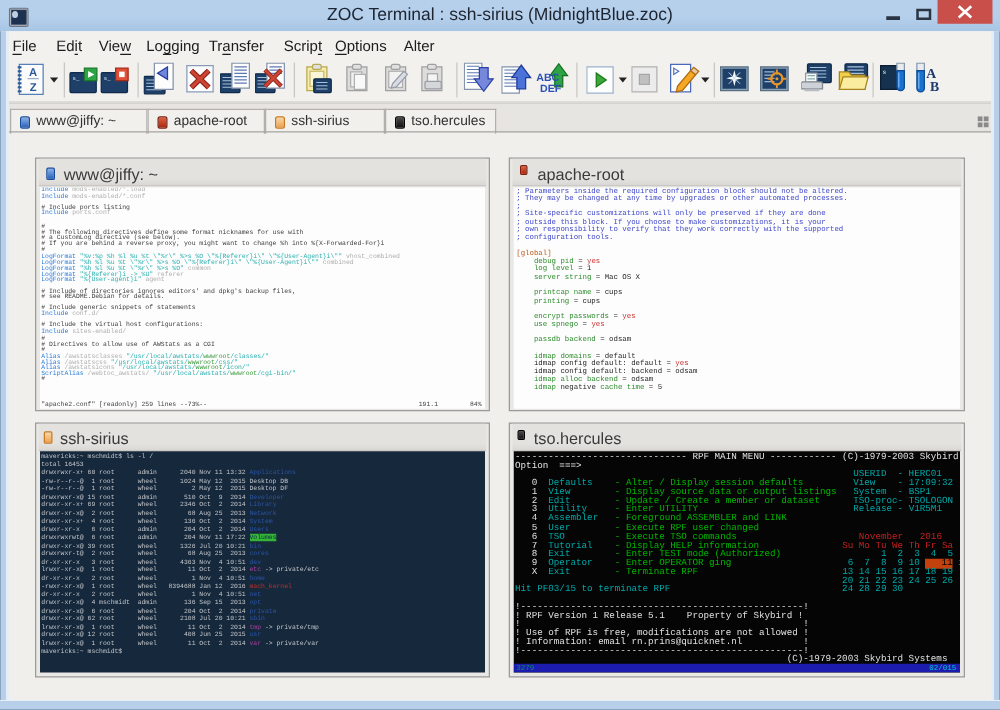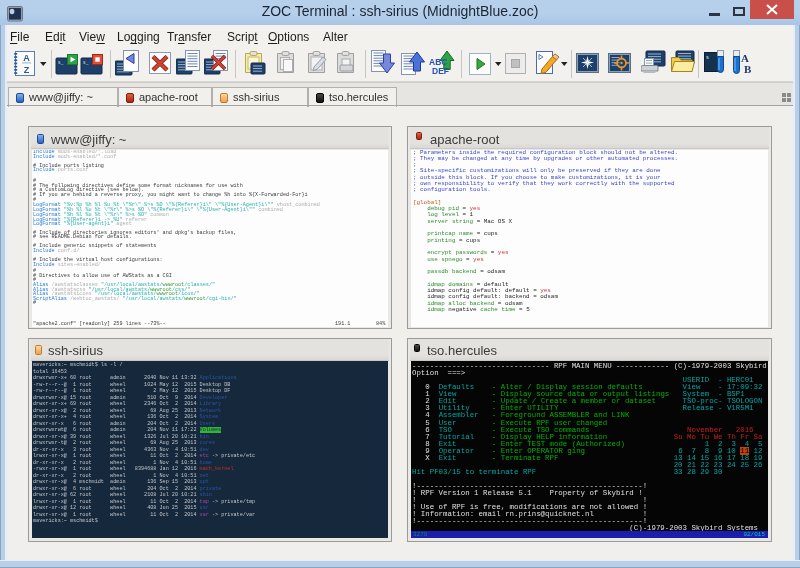--- a/index.html
+++ b/index.html
@@ -50,21 +50,21 @@
 #trpre .cm { color:#3c46c8; } #trpre .sec { color:#c05a1e; } #trpre .ky { color:#2e8b2e; } #trpre .rv { color:#cc3030; }
 
 #p-bl .tcontent { background:#16283c; }
 #blpre { left:1px; top:1.25px; font-size:5.15px; line-height:6.5px; color:#c2c6ca; }
 #blpre .d { color:#2a55a5; } #blpre .l { color:#a844a0; } #blpre .r { color:#c23028; }
 #blpre .vol { background:#35b535; color:#0c2a4a; }
 
 #p-br .tcontent { background:#050505; }
 #brpre { left:1px; top:2px; font-size:7.4px; line-height:7.07px; color:#d8d8d8; }
 #brpre .w { color:#e0e0e0; } #brpre .cy { color:#00a8a8; } #brpre .g { color:#00b400; }
-#brpre .rd { color:#c42020; } #brpre .hl { background:#c2410c; color:#000; }
+#brpre .rd { color:#c42020; } #brpre .hl { background:#c2410c; color:#000;padding-left:13px; }
 #brbar { position:absolute; left:0; right:0; bottom:0; height:7px; background:#1c1cae; }
 #brbar .bl { position:absolute; left:2px; top:0.2px; font-family:"Liberation Mono",monospace; font-size:6px; color:#0a8a6a; }
 #brbar .brr { position:absolute; right:3px; top:0.2px; font-family:"Liberation Mono",monospace; font-size:6px; color:#00c8c8; }
 </style></head>
 <body>
 <div id="titlebar" class="abs"></div>
 <svg class="abs" style="left:7px;top:6px" width="16" height="16" viewBox="0 0 16 16">
     <rect x="0.5" y="0.5" width="15" height="14.5" rx="1.5" fill="#b0b8c0" stroke="#6a7685"></rect>
     <rect x="2" y="2" width="12" height="11.5" fill="#1c3250"></rect>
     <ellipse cx="5" cy="5.5" rx="2.4" ry="2.8" fill="#cfe0f0" opacity="0.9"></ellipse>
@@ -473,21 +473,21 @@
 <span class="w">   2  </span><span class="cy">Edit        </span><span class="g">- Update / Create a member or dataset</span>      <span class="cy">TSO-proc- TSOLOGON</span>
 <span class="w">   3  </span><span class="cy">Utility     </span><span class="g">- Enter UTILITY</span>                            <span class="cy">Release - V1R5M1</span>
 <span class="w">   4  </span><span class="cy">Assembler   </span><span class="g">- Foreground ASSEMBLER and LINK</span>
 <span class="w">   5  </span><span class="cy">User        </span><span class="g">- Execute RPF user changed</span>
 <span class="w">   6  </span><span class="cy">TSO         </span><span class="g">- Execute TSO commands</span>                   <span class="rd">   November   2016  </span>
 <span class="w">   7  </span><span class="cy">Tutorial    </span><span class="g">- Display HELP information</span>               <span class="rd">Su Mo Tu We Th Fr Sa</span>
 <span class="w">   8  </span><span class="cy">Exit        </span><span class="g">- Enter TEST mode (Authorized)</span>           <span class="cy">       1  2  3  4  5</span>
 <span class="w">   9  </span><span class="cy">Operator    </span><span class="g">- Enter OPERATOR ging</span>                    <span class="cy"> 6  7  8  9 10 <span class="hl">11</span> 12</span>
 <span class="w">   X  </span><span class="cy">Exit        </span><span class="g">- Terminate RPF</span>                          <span class="cy">13 14 15 16 17 18 19</span>
                                                            <span class="cy">20 21 22 23 24 25 26</span>
-<span class="cy">Hit PF03/15 to terminate RPF</span>                               <span class="cy">33 28 29 30</span>
+<span class="cy">Hit PF03/15 to terminate RPF</span>                               <span class="cy">24 28 29 30</span>
 
 <span class="w">!---------------------------------------------------!</span>
 <span class="w">! RPF Version 1 Release 5.1    Property of Skybird !</span>
 <span class="w">!                                                   !</span>
 <span class="w">! Use of RPF is free, modifications are not allowed !</span>
 <span class="w">! Information: email rn.prins@quicknet.nl           !</span>
 <span class="w">!---------------------------------------------------!</span>
 <span class="w">                                                 (C)-1979-2003 Skybird Systems</span></pre>
   <div id="brbar">
         <span class="bl">3279</span>

